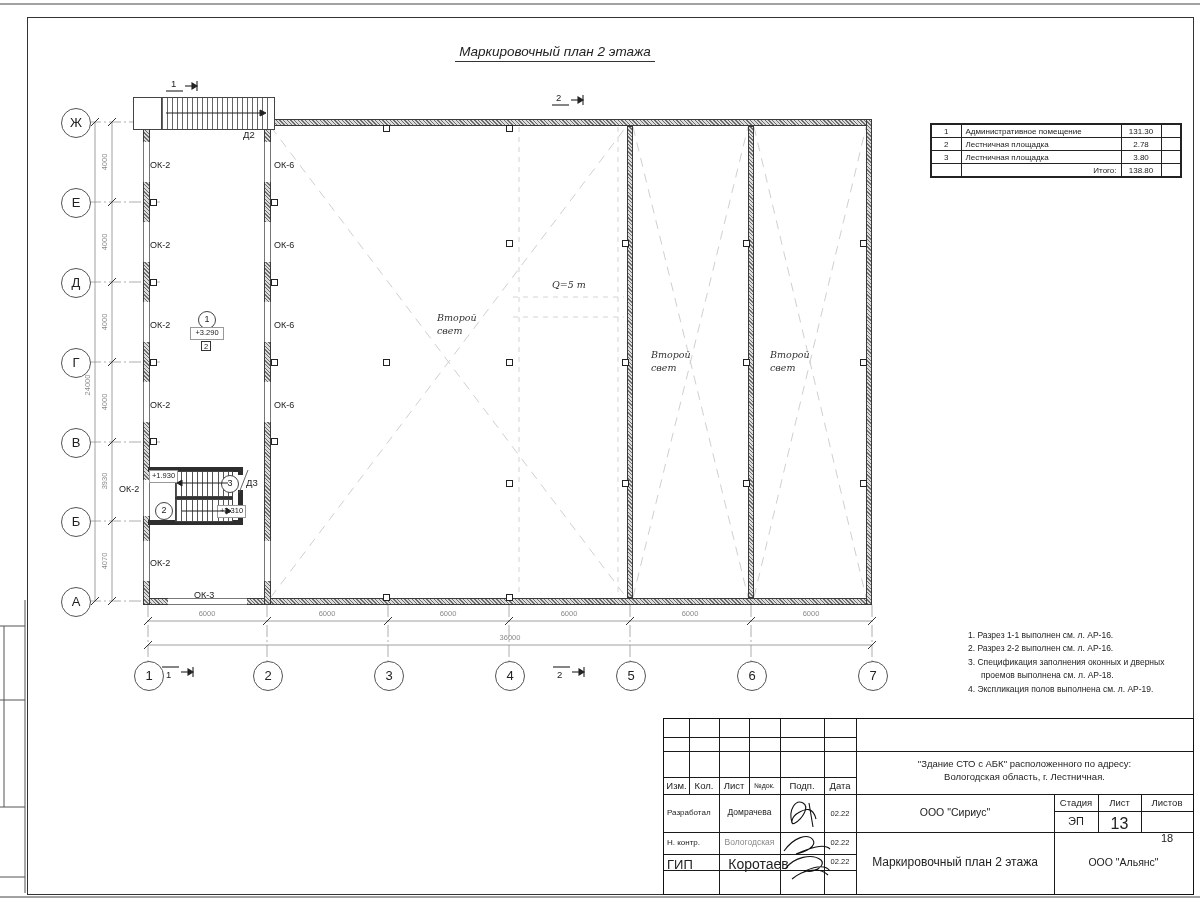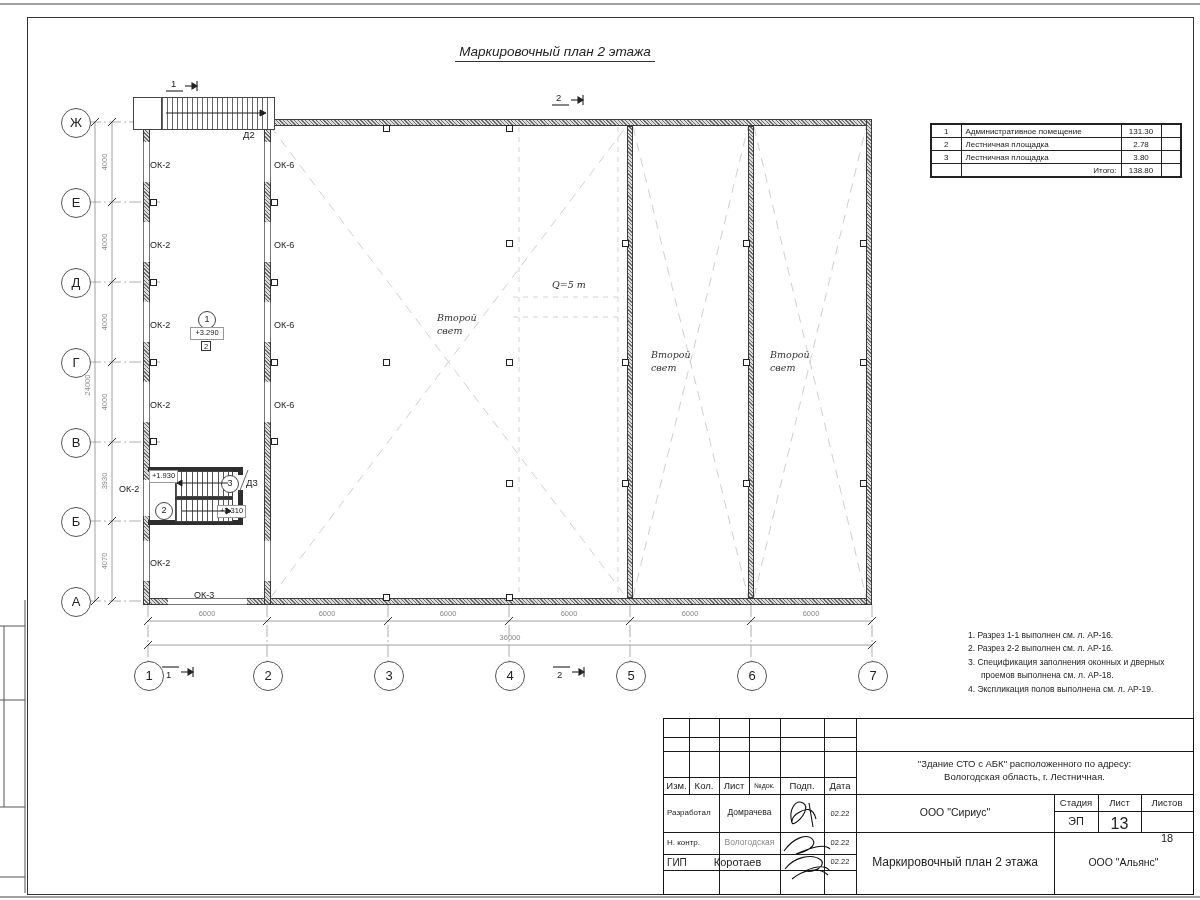--- a/index.html
+++ b/index.html
@@ -338,22 +338,22 @@
     <span class="tbt" style="left:85px;top:63px;width:31px;font-size:7px">№док.</span>
     <span class="tbt" style="left:116px;top:61px;width:44px;font-size:9.5px">Подп.</span>
     <span class="tbt" style="left:160px;top:61px;width:32px;font-size:9.5px">Дата</span>
 
     <span class="tbt" style="left:3px;top:89px;font-size:8px;text-align:left">Разработал</span>
     <span class="tbt" style="left:55px;top:88px;width:61px;font-size:8.5px">Домрачева</span>
     <span class="tbt" style="left:160px;top:90px;width:32px;font-size:7.5px">02.22</span>
     <span class="tbt" style="left:3px;top:119px;font-size:8px;text-align:left">Н. контр.</span>
     <span class="tbt" style="left:55px;top:118px;width:61px;font-size:8.5px;color:#888">Вологодская</span>
     <span class="tbt" style="left:160px;top:119px;width:32px;font-size:7.5px">02.22</span>
-    <span class="tbt" style="left:3px;top:138px;font-size:10px;text-align:left">ГИП</span>
-    <span class="tbt" style="left:43px;top:137px;width:61px;font-size:11px">Коротаев</span>
+    <span class="tbt" style="left:3px;top:138px;font-size:13px;text-align:left">ГИП</span>
+    <span class="tbt" style="left:64px;top:137px;width:61px;font-size:14px">Коротаев</span>
     <span class="tbt" style="left:160px;top:138px;width:32px;font-size:7.5px">02.22</span>
 
     <span class="tbt" style="left:192px;top:39px;width:337px;font-size:9.5px">"Здание СТО с АБК" расположенного по адресу:</span>
     <span class="tbt" style="left:192px;top:52px;width:337px;font-size:9.5px">Вологодская область, г. Лестничная.</span>
     <span class="tbt" style="left:192px;top:87px;width:198px;font-size:10.5px">ООО "Сириус"</span>
     <span class="tbt" style="left:390px;top:78px;width:44px;font-size:9.5px">Стадия</span>
     <span class="tbt" style="left:434px;top:78px;width:43px;font-size:9.5px">Лист</span>
     <span class="tbt" style="left:477px;top:78px;width:52px;font-size:9.5px">Листов</span>
     <span class="tbt" style="left:390px;top:96px;width:44px;font-size:11px">ЭП</span>
     <span class="tbt" style="left:434px;top:96px;width:43px;font-size:16px">13</span>

